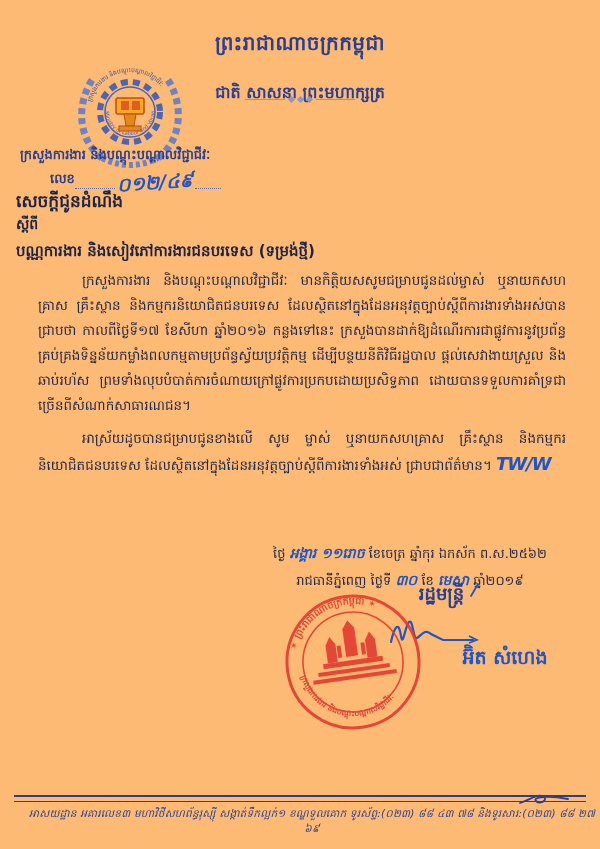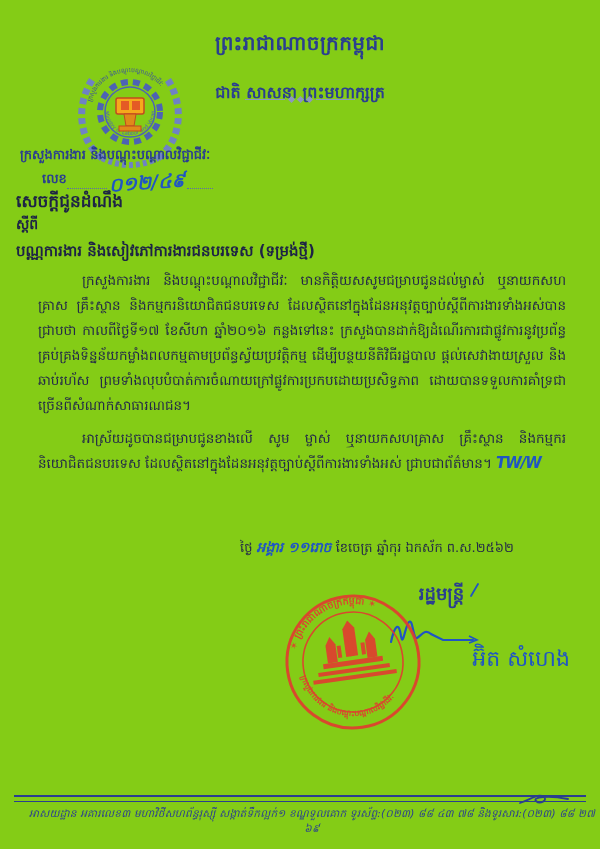--- a/index.html
+++ b/index.html
@@ -1,61 +1,61 @@
 <!DOCTYPE html>
 <html><head>
 <meta charset="utf-8">
 <style>
   html,body{margin:0;padding:0;background:#777;}
   .paper{
     position:relative;width:600px;height:849px;margin:0 auto;
-    background:#84cc16;overflow:hidden;
+    background:#fdba74;overflow:hidden;
     font-family:"DejaVu Sans","Liberation Sans",sans-serif;
     color:#232949;
   }
   
   .motto{position:absolute;left:0;top:30px;width:100%;text-align:center;color:#2a3f8f;}
   .motto .l1{font-size:20px;font-weight:bold;letter-spacing:.5px;}
   .motto .l2{font-size:16px;font-weight:bold;margin-top:22px;}
   .motto-divider{position:absolute;left:50%;top:96px;transform:translateX(-50%);
     width:110px;height:7px;display:flex;align-items:center;justify-content:center;gap:4px;}
   .motto-divider .bar{flex:1;height:1px;background:#8d97c2;}
   .motto-divider .dot{width:5px;height:5px;background:#8d97c2;transform:rotate(45deg);}
   
   .logo{position:absolute;left:72px;top:50px;width:116px;height:120px;}
   
   .ministry{position:absolute;left:20px;top:146px;width:330px;}
   .ministry .name{font-size:13px;font-weight:bold;color:#2a3f8f;}
-  .refline{margin-top:5px;margin-left:22px;font-size:13px;color:#2a3f8f;display:flex;align-items:flex-end;}
+  .refline{margin-top:5px;margin-left:30px;font-size:13px;color:#2a3f8f;display:flex;align-items:flex-end;}
   .refline .lbl{font-weight:bold;}
   .dots{display:inline-block;border-bottom:1.5px dotted #5a6ab0;height:12px;}
   .hand{color:#1f55c4;font-style:italic;font-weight:bold;}
   .ref-hand{font-size:19px;transform:rotate(-4deg);margin:0 2px;line-height:14px;}
   .ref-suffix{color:#2a3f8f;font-weight:bold;letter-spacing:.5px;}
   
   .title{position:absolute;left:16px;top:190px;width:100%;text-align:left;color:#1d2346;}
   .title .t1{font-size:17px;font-weight:bold;}
   .title .t2{font-size:14px;font-weight:bold;margin-top:0;}
   .title .t3{font-size:15px;font-weight:bold;margin-top:5px;}
   
   .body-block{position:absolute;left:38px;top:268px;width:528px;
     font-size:13.5px;line-height:25px;text-align:justify;color:#232949;}
   .body-block p{margin:0 0 8px 0;text-indent:44px;}
-  .initials{color:#1f55c4;font-weight:bold;font-style:italic;font-size:15px;letter-spacing:-1px;}
-  
-  .dateline{position:absolute;left:240px;top:540px;width:340px;
-    font-size:13px;color:#232949;line-height:14px;}
+  .initials{color:#1f55c4;font-weight:bold;font-style:italic;font-size:18px;letter-spacing:-1px;}
+  
+  .dateline{position:absolute;left:240px;top:540px;width:340px;text-align:center;
+    font-size:13px;color:#232949;line-height:26px;}
   .dateline .hand{font-size:14px;}
   
   .sig{position:absolute;left:330px;top:582px;width:240px;text-align:center;}
   .sig-title{font-size:18px;font-weight:bold;color:#2a3f8f;display:inline-block;}
   .sig-tick{display:inline-block;vertical-align:top;}
   .sig-scribble{position:absolute;left:55px;top:32px;}
   .sig-name{position:absolute;left:110px;top:63px;width:130px;
-    font-size:22px;font-weight:normal;color:#1f55c4;text-align:right;}
+    font-size:19px;font-weight:bold;color:#1f55c4;}
   
   .stamp{position:absolute;left:281px;top:590px;width:144px;height:144px;
     transform:rotate(-8deg);opacity:.9;}
   
   .footer{position:absolute;left:0;bottom:12px;width:100%;}
   .footer-rule{margin:0 14px;height:4px;border-top:2px solid #2a3f8f;border-bottom:1px solid #2a3f8f;}
   .footer-text{margin-top:5px;text-align:center;font-size:10.5px;font-style:italic;
     color:#2a3f8f;letter-spacing:.2px;padding-left:24px;}
   .pen-loop{position:absolute;right:30px;bottom:36px;}
 </style>
@@ -125,20 +125,27 @@
     <p><span>ក្រសួងការងារ និងបណ្ដុះបណ្ដាលវិជ្ជាជីវៈ មានកិត្តិយសសូមជម្រាបជូនដល់ម្ចាស់ ឬនាយកសហគ្រាស គ្រឹះស្ថាន និងកម្មករនិយោជិតជនបរទេស ដែលស្ថិតនៅក្នុងដែនអនុវត្តច្បាប់ស្ដីពីការងារទាំងអស់បានជ្រាបថា កាលពីថ្ងៃទី១៧ ខែសីហា ឆ្នាំ២០១៦ កន្លងទៅនេះ ក្រសួងបានដាក់ឱ្យដំណើរការជាផ្លូវការនូវប្រព័ន្ធគ្រប់គ្រងទិន្នន័យកម្លាំងពលកម្មតាមប្រព័ន្ធស្វ័យប្រវត្តិកម្ម ដើម្បីបន្ថយនីតិវិធីរដ្ឋបាល ផ្ដល់សេវាងាយស្រួល និងឆាប់រហ័ស ព្រមទាំងលុបបំបាត់ការចំណាយក្រៅផ្លូវការប្រកបដោយប្រសិទ្ធភាព ដោយបានទទួលការគាំទ្រជាច្រើនពីសំណាក់សាធារណជន។</span></p>
     <p><span>អាស្រ័យដូចបានជម្រាបជូនខាងលើ សូម ម្ចាស់ ឬនាយកសហគ្រាស គ្រឹះស្ថាន និងកម្មករនិយោជិតជនបរទេស ដែលស្ថិតនៅក្នុងដែនអនុវត្តច្បាប់ស្ដីពីការងារទាំងអស់ ជ្រាបជាព័ត៌មាន។</span>
       <span class="initials">TW/W</span></p>
   </div>
 
   <div class="dateline">
     <div>
       <span>ថ្ងៃ</span>
       <span class="hand">អង្គារ ១១រោច</span>
       <span>ខែចេត្រ ឆ្នាំកុរ ឯកស័ក ព.ស.២៥៦២</span>
+    </div>
+    <div>
+      <span>រាជធានីភ្នំពេញ ថ្ងៃទី</span>
+      <span class="hand">៣០</span>
+      <span>ខែ</span>
+      <span class="hand">មេសា</span>
+      <span>ឆ្នាំ២០១៩</span>
     </div>
   </div>
 
   <div class="sig">
     <span class="sig-title">រដ្ឋមន្ត្រី</span>
     <span class="sig-tick">
       <svg width="12" height="16" viewBox="0 0 12 16">
           <path d="M2,14 L9,2" stroke="#1f55c4" stroke-width="1.8" fill="none" stroke-linecap="round"></path>
         </svg>
     </span>

